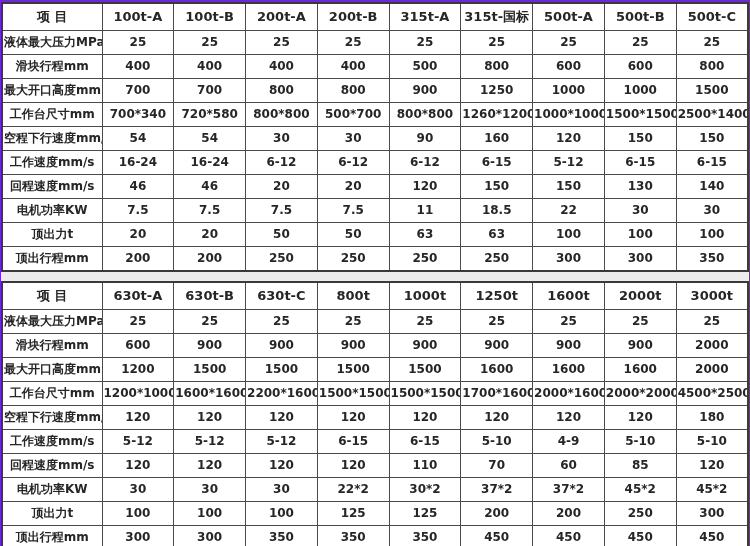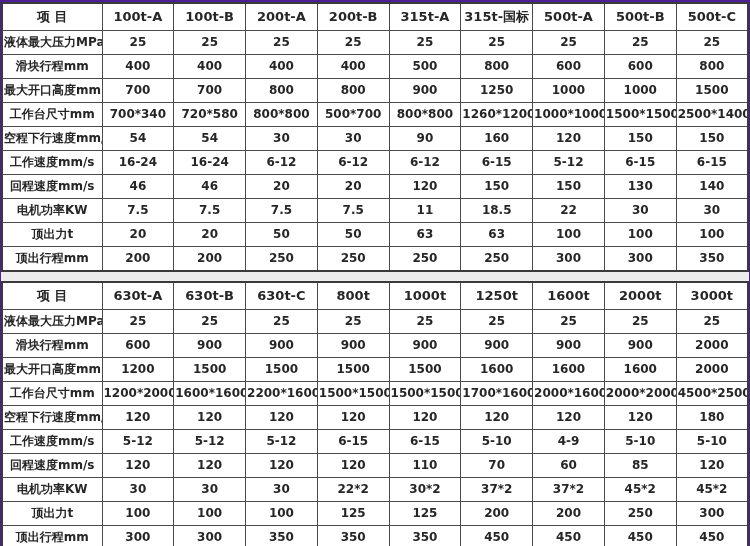--- a/index.html
+++ b/index.html
@@ -7,21 +7,21 @@
     padding: 0;
     background: #ffffff;
     width: 750px;
     font-family: "DejaVu Sans", "Liberation Sans", sans-serif;
   }
   .page {
     width: 750px;
     height: 546px;
     box-sizing: border-box;
     padding: 2px 1px 0 1px;
-    background: #4c1d95;
+    background: #6d28d9;
     overflow: hidden;
   }
   table.spec-table {
     width: 748px;
     border-collapse: collapse;
     table-layout: fixed;
     background: #ffffff;
     border: 2px solid #3a3a3a;
   }
   table.spec-table col.item-col { width: 100px; }
@@ -247,21 +247,21 @@
           <td>1500</td>
           <td>1500</td>
           <td>1500</td>
           <td>1600</td>
           <td>1600</td>
           <td>1600</td>
           <td>2000</td>
         </tr>
         <tr>
           <th>工作台尺寸mm</th>
-          <td>1200*2000</td>
+          <td>1200*1000</td>
           <td>1600*1600</td>
           <td>2200*1600</td>
           <td>1500*1500</td>
           <td>1500*1500</td>
           <td>1700*1600</td>
           <td>2000*1600</td>
           <td>2000*2000</td>
           <td>4500*2500</td>
         </tr>
         <tr>

